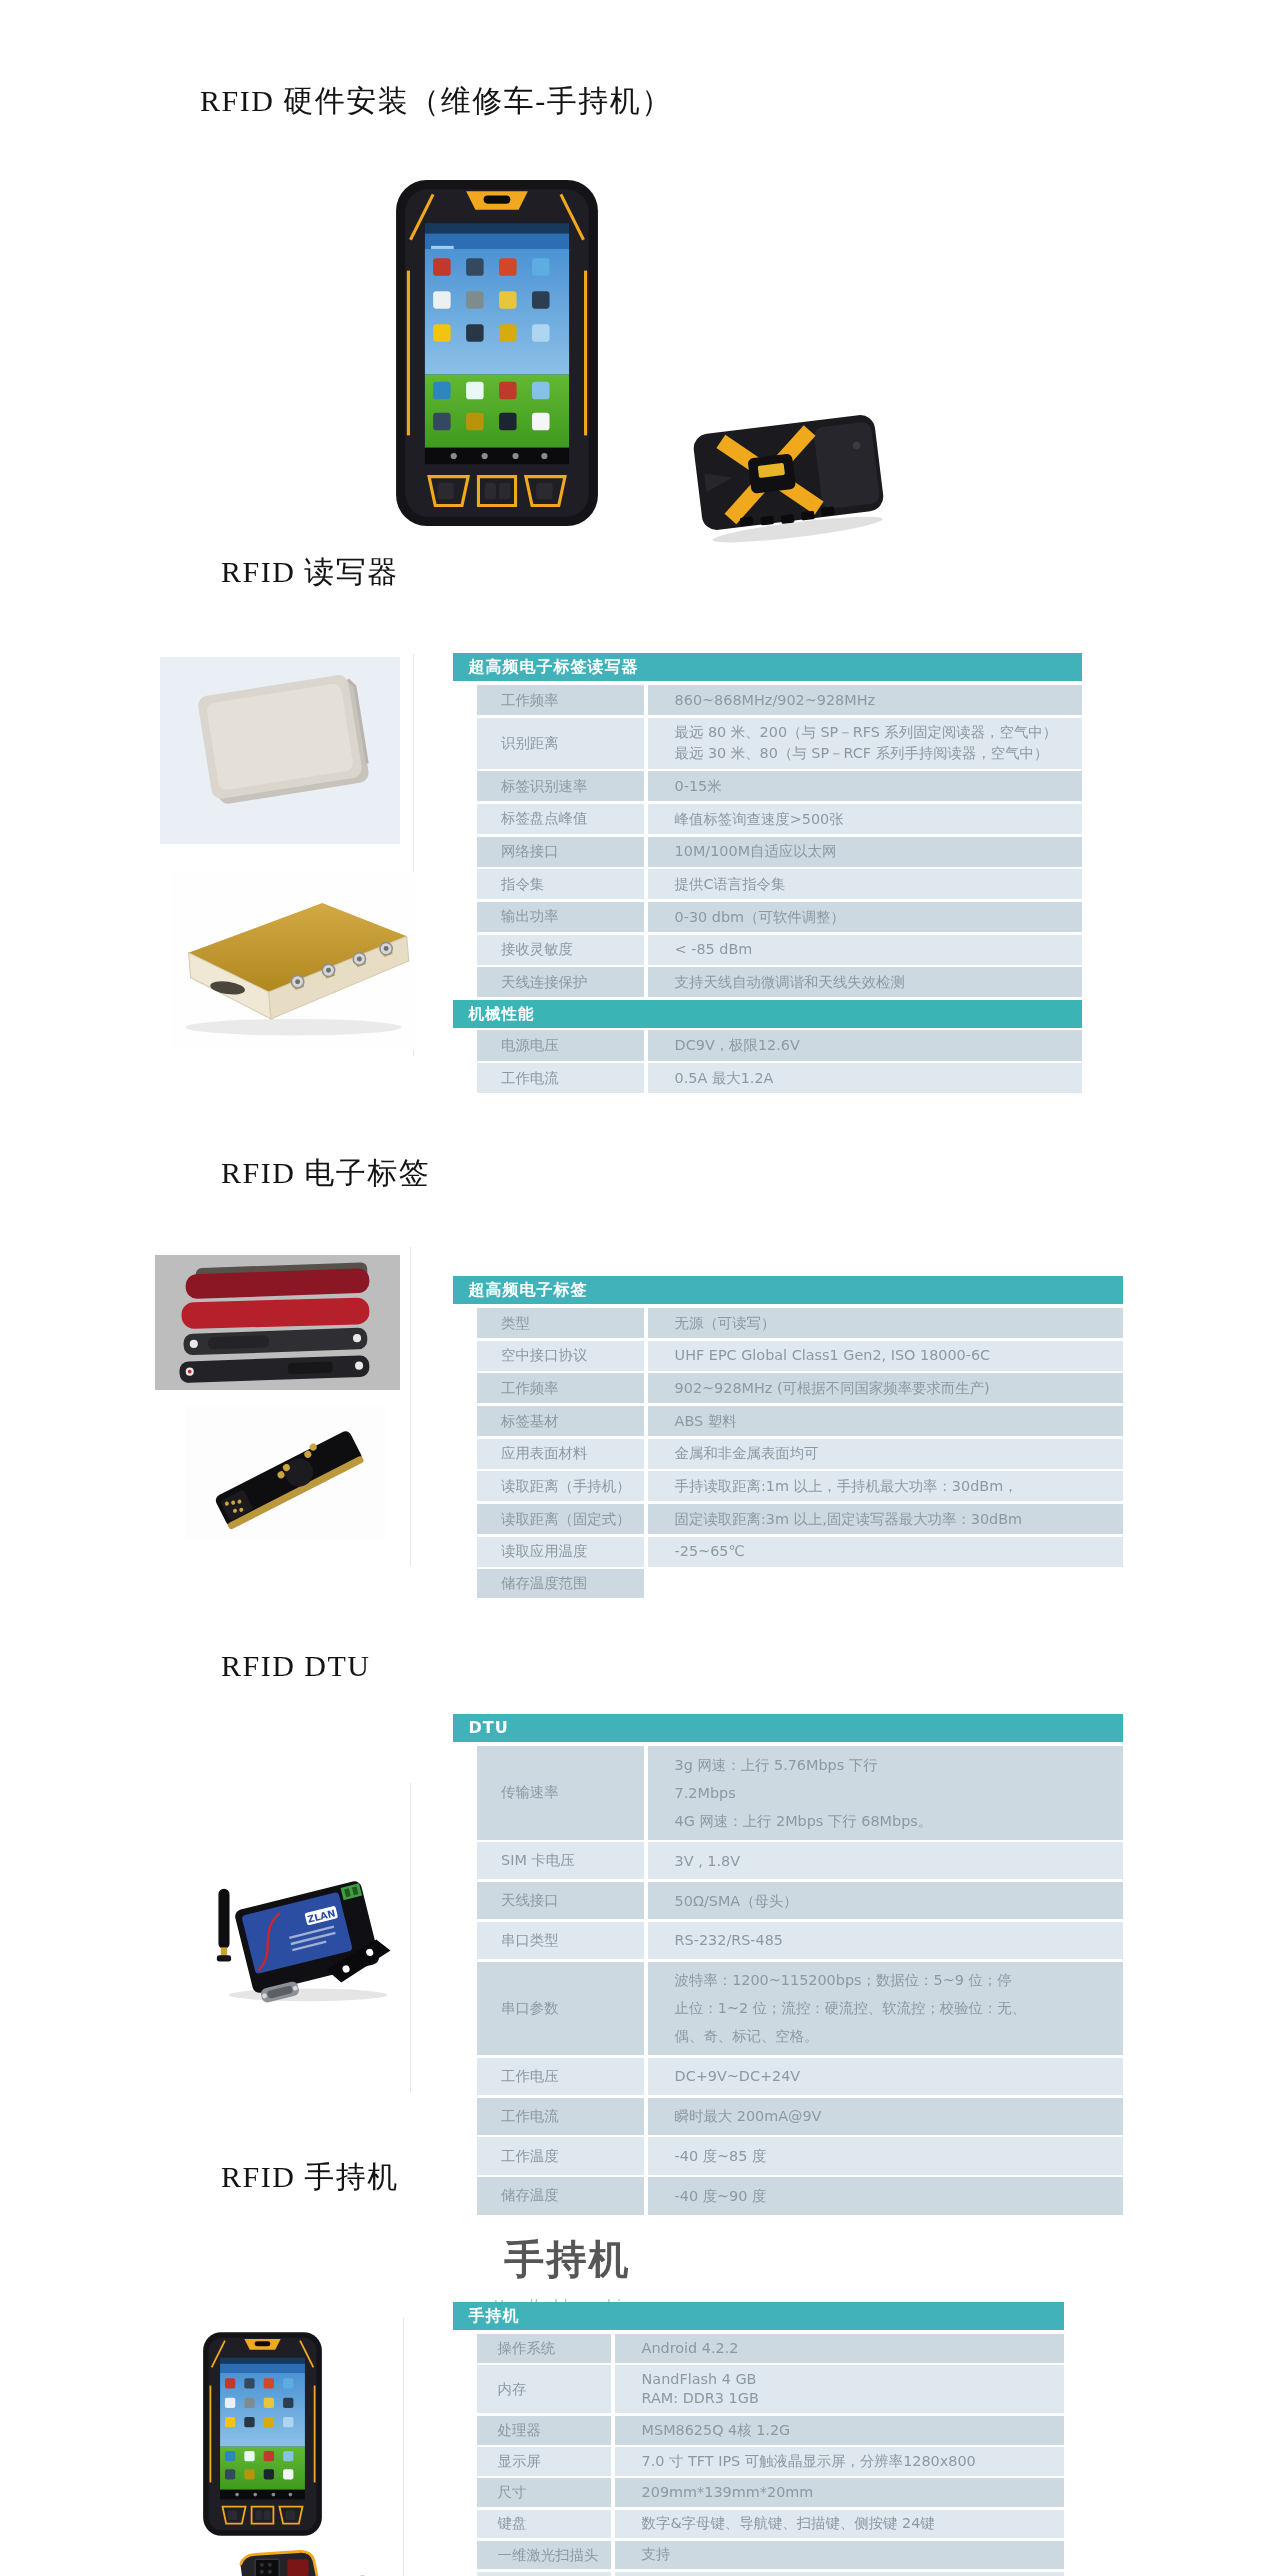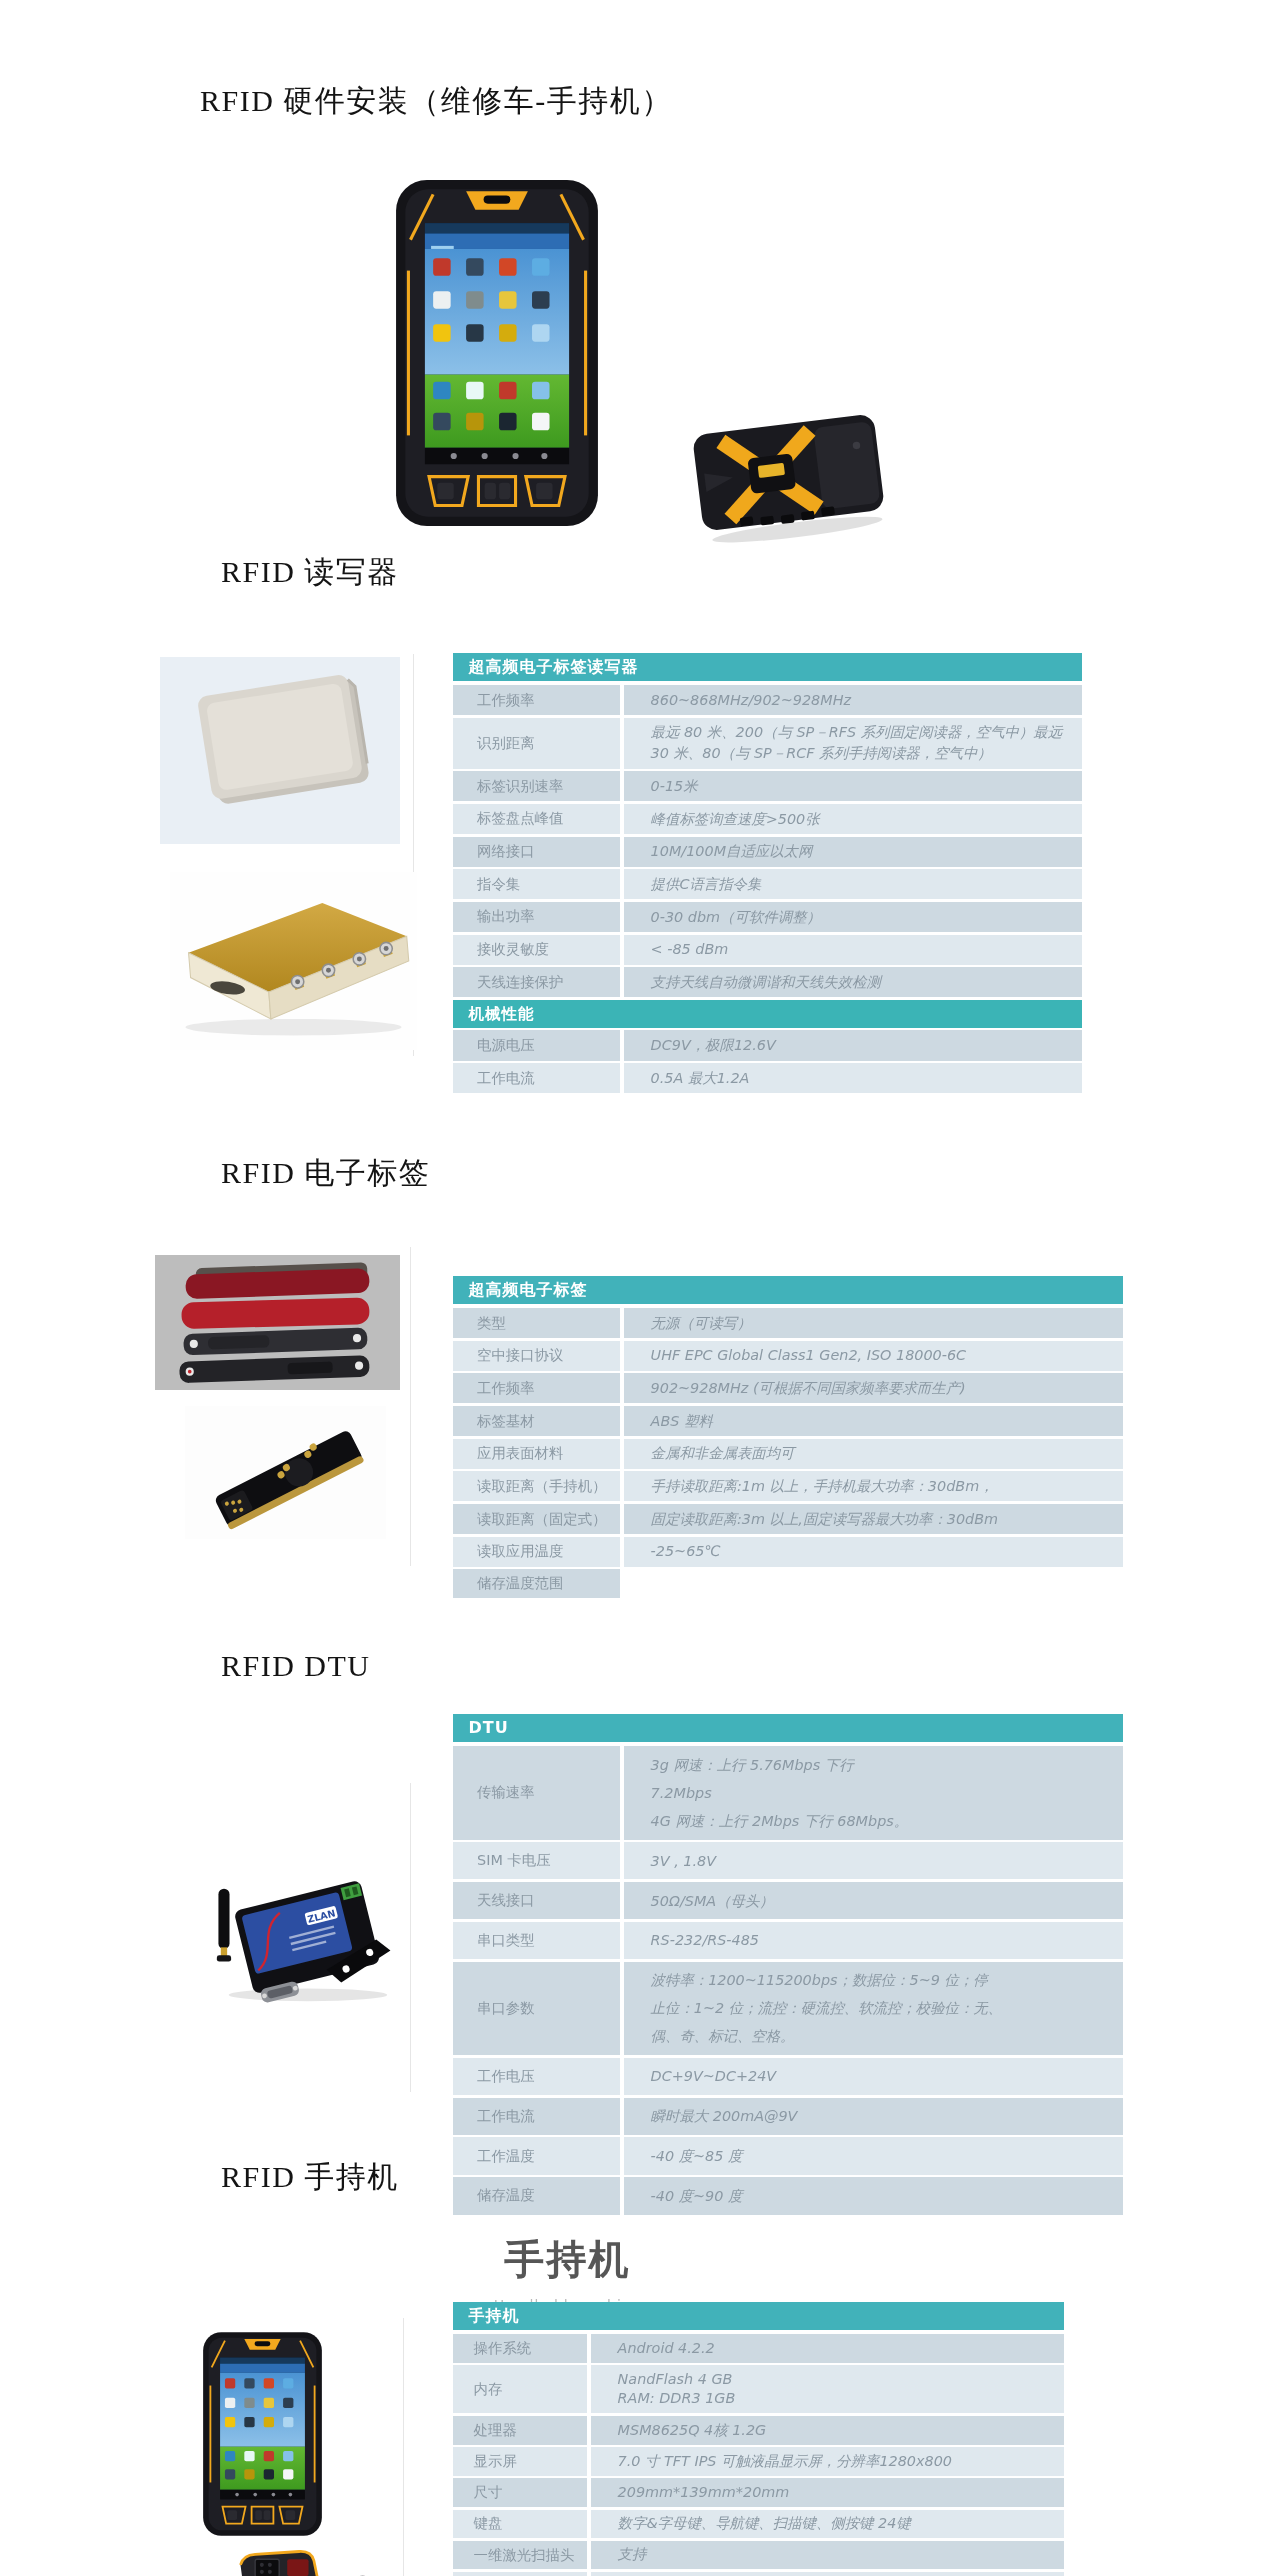--- a/index.html
+++ b/index.html
@@ -35,26 +35,26 @@
     margin-bottom:4.1px;
   }
   .section-bar {
     height:28px; line-height:28px; background:#3bb4b6; color:#ffffff;
     font-size:15.5px; font-weight:bold; padding-left:15.5px; letter-spacing:1px;
     margin-bottom:2.6px;
   }
   .spec-row { display:flex; margin-bottom:2.6px; min-height:24px; }
   .spec-row .label {
     width:167px; box-sizing:border-box; padding:4.6px 3.1px 4.6px 24px;
-    font-size:14.4px; color:#8b99a4; display:flex; align-items:center;
+    font-size:14.4px; color:#8b99a4; display:flex; align-items:center;margin-left:24px;
   }
   #t-handheld .spec-row .label { width:134px; padding-left:20.6px; }
   .spec-row .value {
     flex:1; margin-left:3.6px; box-sizing:border-box; padding:4.6px 12.4px 4.6px 27px;
-    font-size:14.4px; color:#8b99a4; display:flex; flex-direction:column; font-style:italic;
+    font-size:14.4px; color:#8b99a4; display:flex; flex-direction:column; 
   }
   .spec-row.dark .label,  .spec-row.dark .value  { background:#cdd9e1; }
   .spec-row.light .label, .spec-row.light .value { background:#dfe8ee; }
   .vline { line-height:1.35; }
   #t-dtu .vline { line-height:1.95; }
   #t-reader .vline, #t-tag .vline { line-height:1.45; }
 
   .photo { position:absolute; }
   .photo svg { display:block; width:100%; height:100%; }
 

